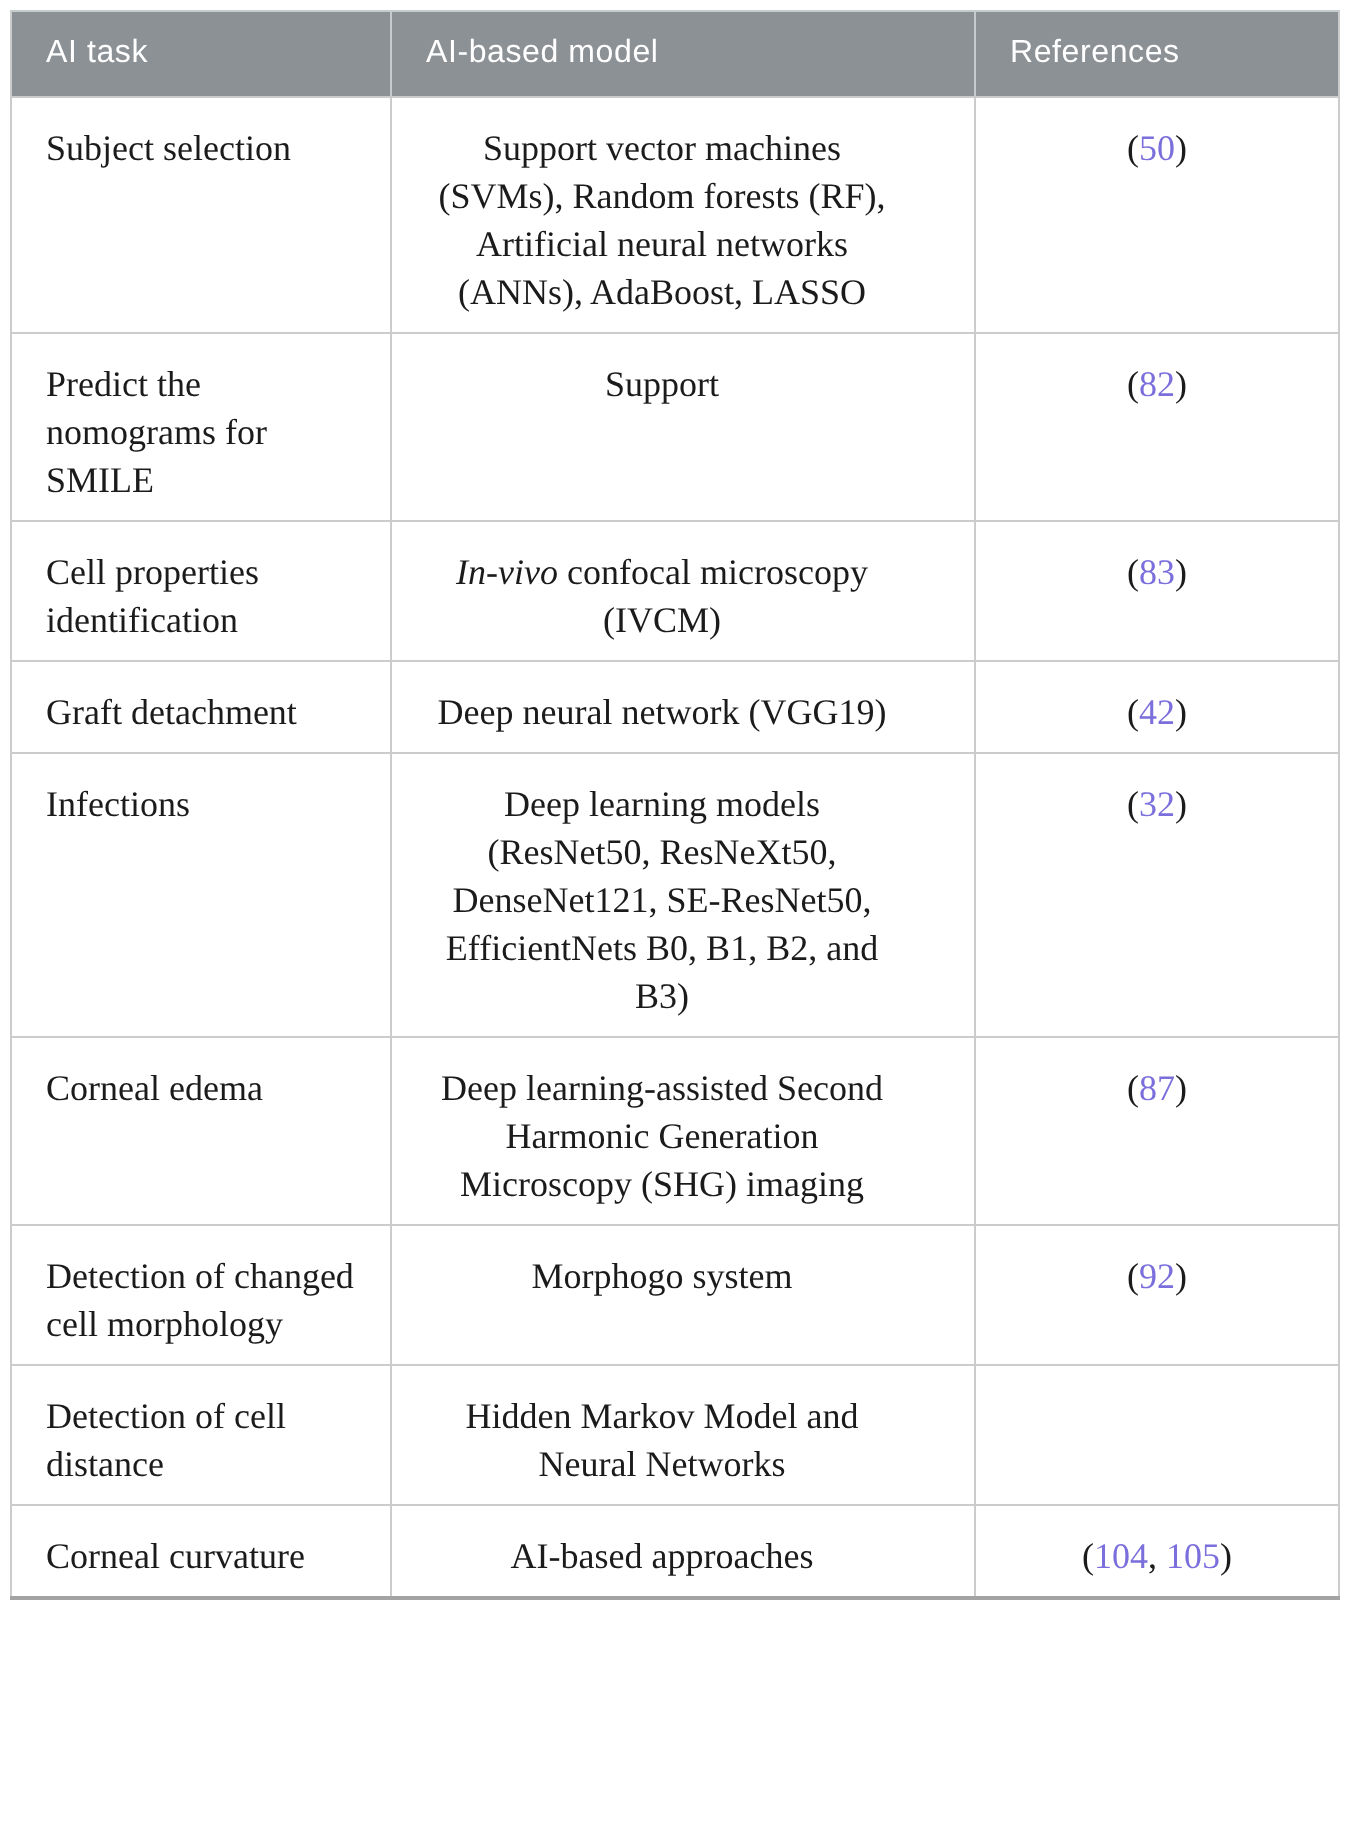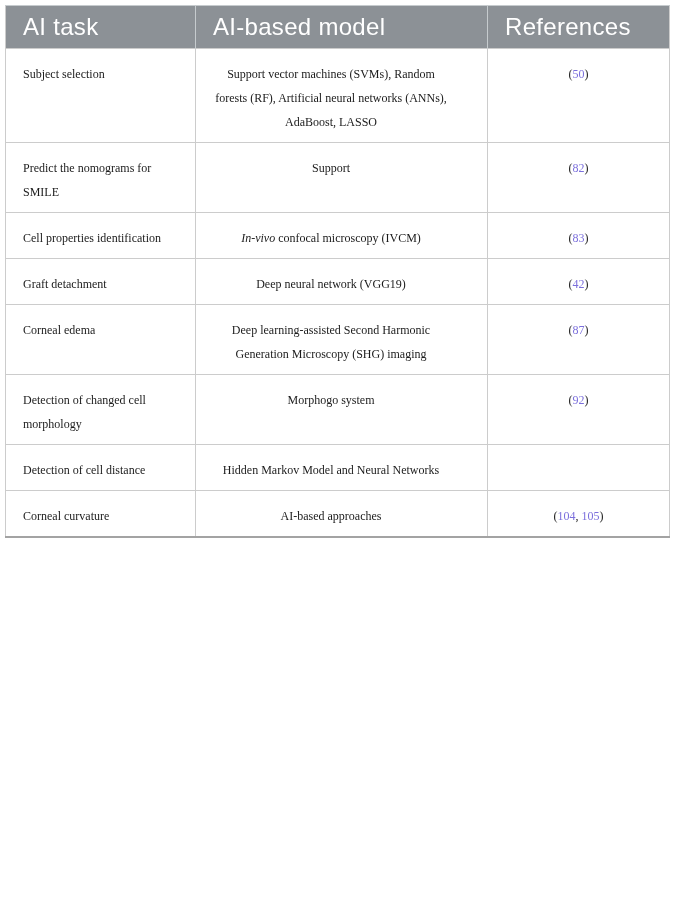--- a/index.html
+++ b/index.html
@@ -31,33 +31,33 @@
     border-collapse: collapse;
     table-layout: fixed;
     border-left: 1px solid var(--row-border);
     border-right: 1px solid var(--row-border);
     border-bottom: 2px solid var(--bottom-border);
   }
   th {
     background: var(--header-bg);
     color: var(--header-text);
     font-family: "Liberation Sans", sans-serif;
-    font-size: 24px;
+    font-size: 16px;
     font-weight: 400;
     letter-spacing: 0.3px;
     text-align: left;
     height: 43px;
     box-sizing: border-box;
     padding: 0 24px 0 17px;
     vertical-align: middle;
     border-top: 1px solid var(--header-divider);
   }
   th + th { border-left: 1px solid var(--header-divider); }
   td {
-    font-size: 12px;
+    font-size: 18px;
     line-height: 24px;
     color: var(--body-text);
     vertical-align: top;
     box-sizing: border-box;
     padding: 13px 16px 8px 17px;
     border-top: 1px solid var(--row-border);
   }
   td + td { border-left: 1px solid var(--row-border); }
   td.model-cell { padding-right: 38px; text-align: center; }
   td.refs-cell {
@@ -108,20 +108,25 @@
     <td class="model-cell"><i class="model-italic">In-vivo</i><span class="model-text"> confocal microscopy (IVCM)</span></td>
     <td class="refs-cell">(<a class="ref-link">83</a>)</td>
   </tr>
 
   <tr>
     <td class="task-cell">Graft detachment</td>
     <td class="model-cell"><i class="model-italic"></i><span class="model-text">Deep neural network (VGG19)</span></td>
     <td class="refs-cell">(<a class="ref-link">42</a>)</td>
   </tr>
 
+  <tr>
+    <td class="task-cell">Infections</td>
+    <td class="model-cell"><i class="model-italic"></i><span class="model-text">Deep learning models (ResNet50, ResNeXt50, DenseNet121, SE-ResNet50, EfficientNets B0, B1, B2, and B3)</span></td>
+    <td class="refs-cell">(<a class="ref-link">32</a>)</td>
+  </tr>
 
   <tr>
     <td class="task-cell">Corneal edema</td>
     <td class="model-cell"><i class="model-italic"></i><span class="model-text">Deep learning-assisted Second Harmonic Generation Microscopy (SHG) imaging</span></td>
     <td class="refs-cell">(<a class="ref-link">87</a>)</td>
   </tr>
 
 
   <tr>
     <td class="task-cell">Detection of changed cell morphology</td>

